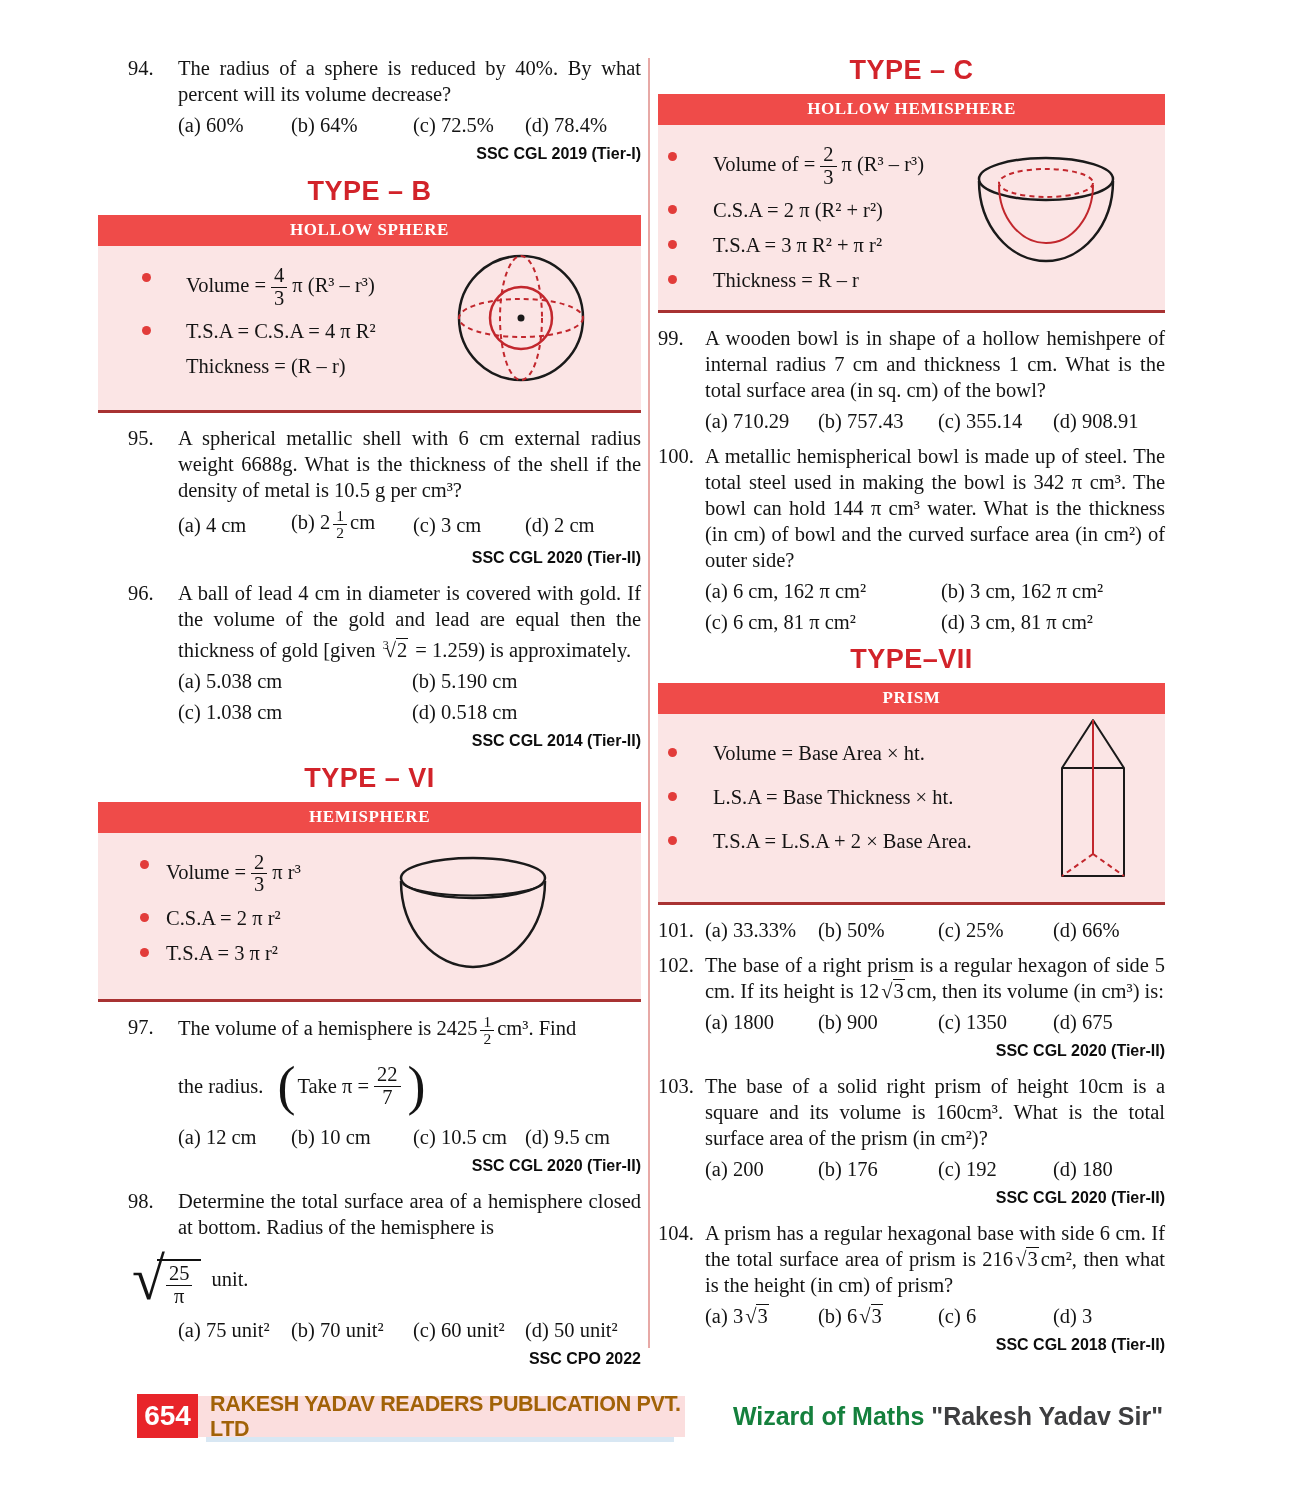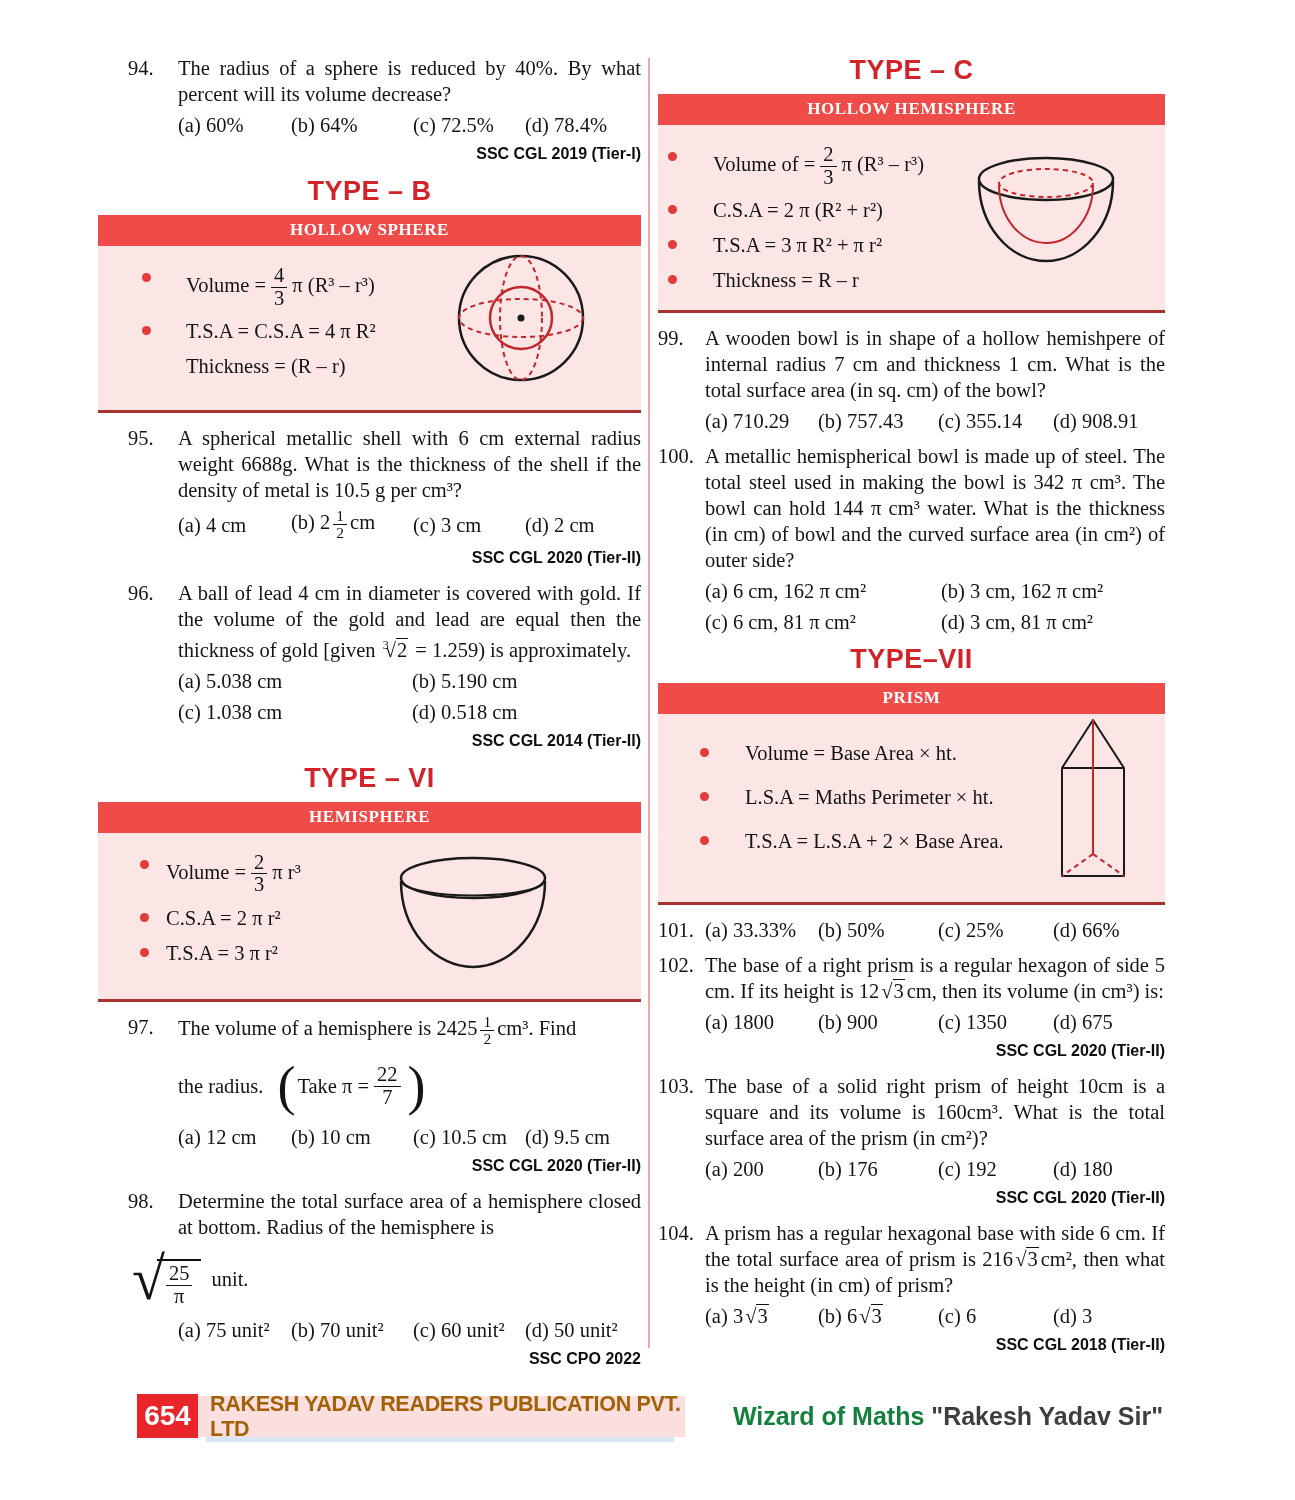--- a/index.html
+++ b/index.html
@@ -38,21 +38,21 @@
   .fhead{background:#ef4b49;color:#ffffff;font-weight:bold;font-size:17px;text-align:center;
          padding:5px 0 6px;letter-spacing:0.6px;}
   .fbody{background:#fbe5e5;position:relative;padding:10px 0 8px;}
   .fitem{position:relative;font-size:20.5px;line-height:26px;margin:9px 0;}
   .fitem::before{content:"";position:absolute;top:8px;width:9px;height:9px;border-radius:50%;background:#e23c3a;}
   .fitem.nob::before{display:none;}
   .fb-b .fitem{padding-left:88px;}  .fb-b .fitem::before{left:44px;}
   .fb-c .fitem{padding-left:55px;}  .fb-c .fitem::before{left:10px;}
   .fb-vi .fitem{padding-left:68px;} .fb-vi .fitem::before{left:42px;}
   .fb-p .fitem{padding-left:55px;}  .fb-p .fitem::before{left:10px;}
-  .fb-b{min-height:146px;} .fb-c{min-height:152px;} .fb-vi{min-height:148px;} .fb-p{min-height:170px;padding-left:32px;}
+  .fb-b{min-height:146px;} .fb-c{min-height:152px;} .fb-vi{min-height:148px;} .fb-p{min-height:170px;}
 
   
   .fr{display:inline-block;vertical-align:middle;text-align:center;line-height:1.05;margin:0 5px;}
   .fr .n{display:block;border-bottom:1.6px solid #111;padding:0 3px;}
   .fr .d{display:block;padding:0 3px;}
   .frs{font-size:15.5px;margin:0 3px;}
   .sq{white-space:nowrap;margin:0 2px;}
   .sq .bar{border-top:1.6px solid #111;padding:0 1px;}
   .cr-idx{font-size:12px;vertical-align:8px;margin-right:-4px;}
   .mathline{display:flex;align-items:center;height:66px;margin:6px 0 2px;}
@@ -252,21 +252,21 @@
         <span class="o orw">(c) 6 cm, 81 π cm²</span>
         <span class="o">(d) 3 cm, 81 π cm²</span>
       </div>
     </div>
 
     <div class="type-title">TYPE–VII</div>
     <div class="fbox">
       <div class="fhead">PRISM</div>
       <div class="fbody fb-p">
         <div class="fitem" style="margin-top:16px">Volume = Base Area × ht.</div>
-        <div class="fitem" style="margin-top:18px">L.S.A = Maths Perimeter × ht.</div>
+        <div class="fitem" style="margin-top:18px">L.S.A = Base Thickness × ht.</div>
         <div class="fitem" style="margin-top:18px">T.S.A = L.S.A + 2 × Base Area.</div>
         <svg class="dia dia-prism" width="80" height="168" viewBox="0 0 80 168">
           <path d="M6 52 L37 4 L68 52 Z" fill="none" stroke="#1a1a1a" stroke-width="2" stroke-linejoin="round"></path>
           <path d="M6 52 L6 160 L68 160 L68 52" fill="none" stroke="#1a1a1a" stroke-width="2" stroke-linejoin="round"></path>
           <line x1="37" y1="4" x2="37" y2="138" stroke="#c2272d" stroke-width="2"></line>
           <line x1="37" y1="138" x2="6" y2="160" stroke="#c2272d" stroke-width="2" stroke-dasharray="5,4"></line>
           <line x1="37" y1="138" x2="68" y2="160" stroke="#c2272d" stroke-width="2" stroke-dasharray="5,4"></line>
         </svg>
       </div>
     </div>

